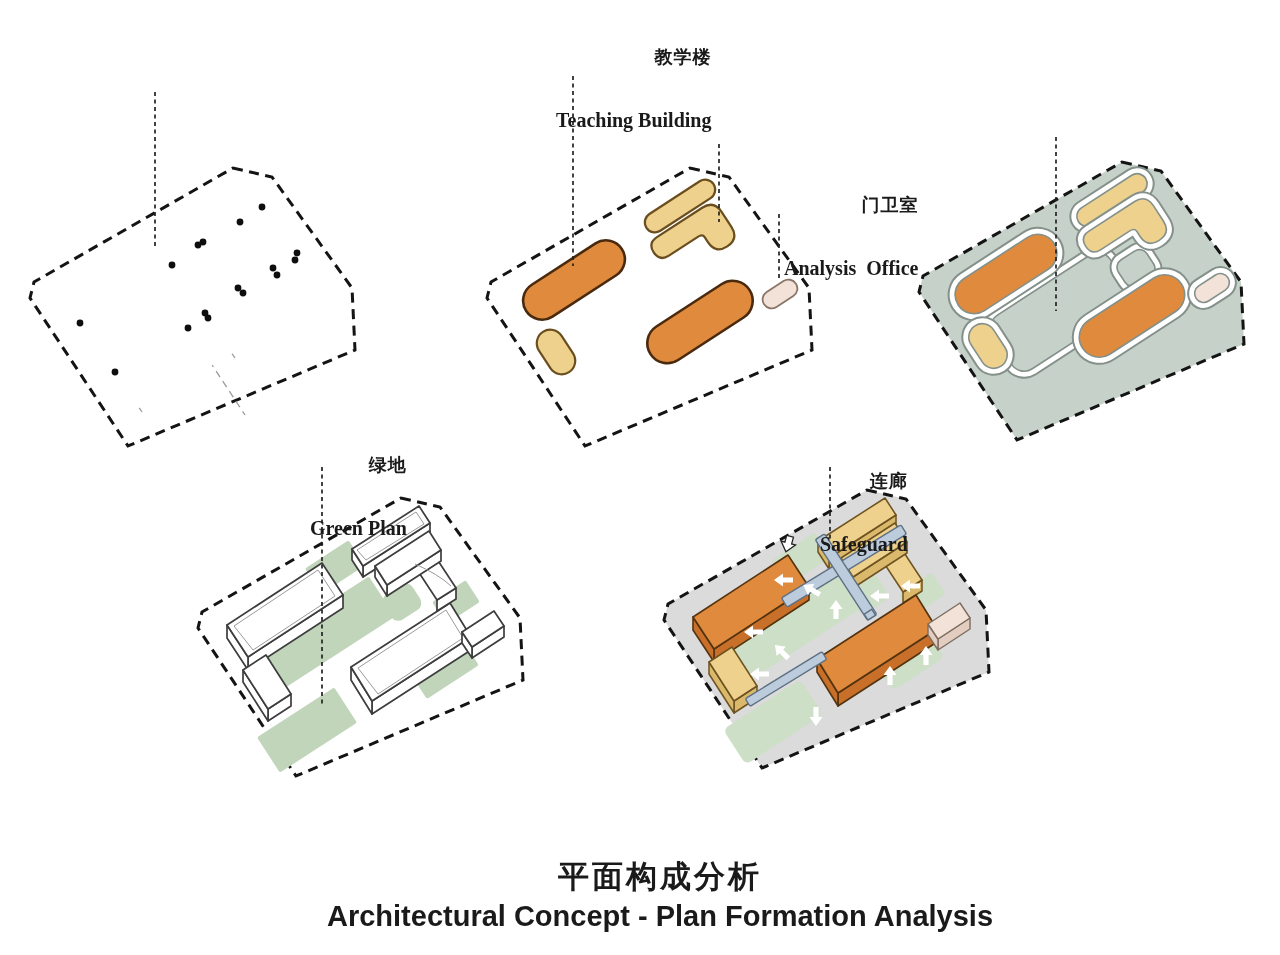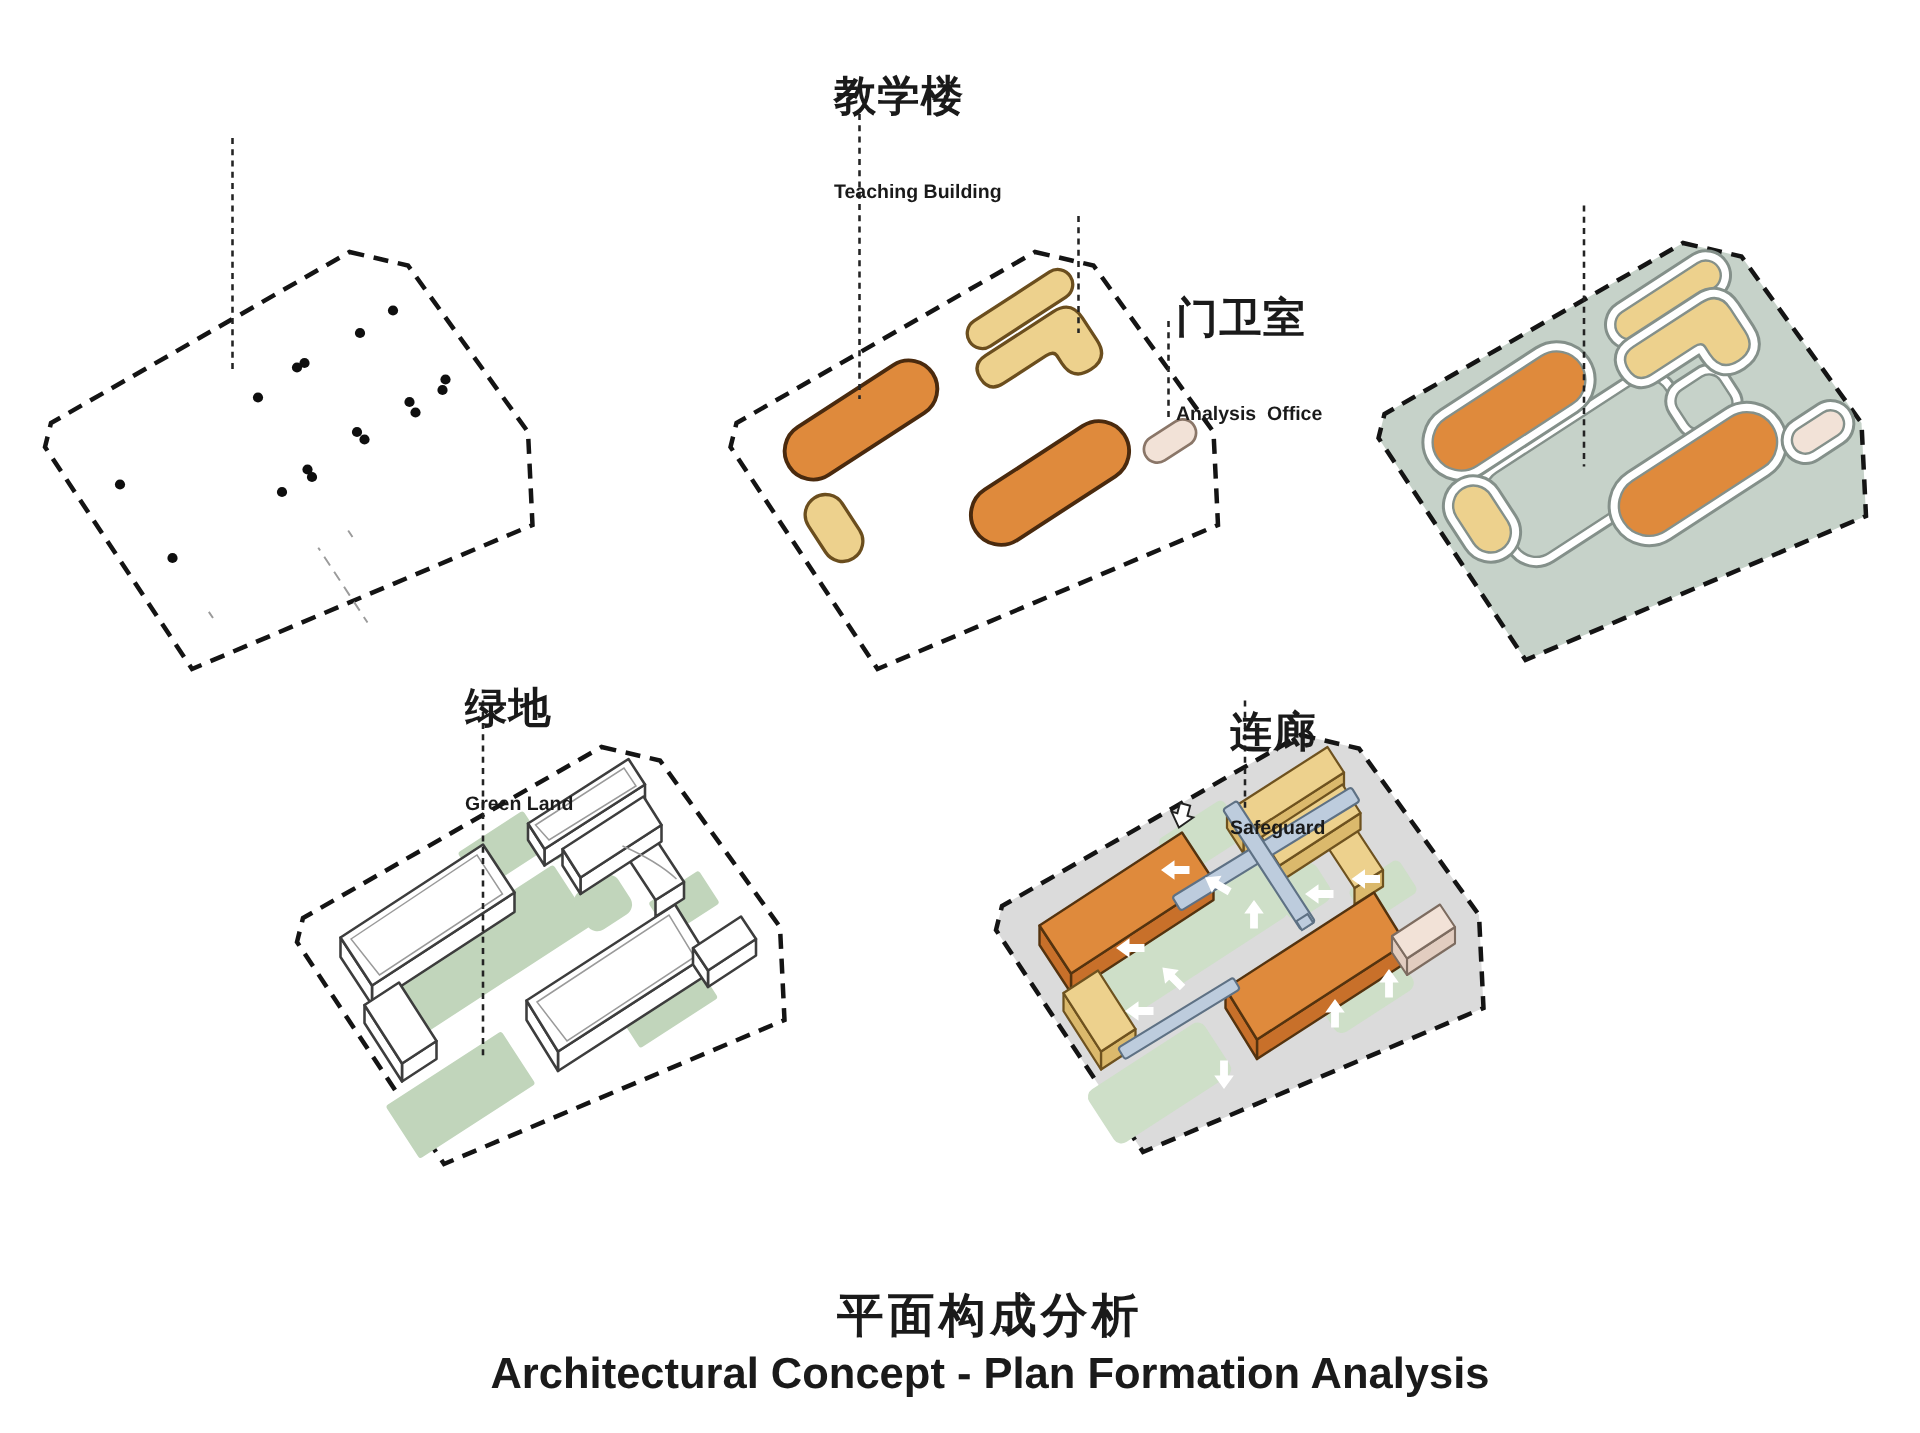--- a/index.html
+++ b/index.html
@@ -2,22 +2,22 @@
 <html style="--c-orange: #DF8A3C; --c-orange-dark: #C8702A; --c-yellow: #EDD18D; --c-yellow-dark: #DBB96C; --c-pink: #F2E2D7; --c-pink-dark: #E2CDC0; --c-sage: #C6D2C9; --c-green: #C1D5BB; --c-green-light: #CEDFC8; --c-corridor: #BDCCDD; --c-site-gray: #DBDBDB;"><head>
 <meta charset="utf-8">
 <style>
   html,body{margin:0;padding:0;background:#ffffff;}
   .canvas{position:relative;width:1280px;height:955px;background:#fff;overflow:hidden;
           font-family:"Liberation Sans", sans-serif;color:#1a1a1a;}
   .canvas svg{position:absolute;left:0;top:0;}
 
   
   .dlabel{position:absolute;line-height:1.22;font-weight:bold;white-space:pre;}
-  .dlabel .zh{font-size:28px;letter-spacing:1px;}
-  .dlabel .en{font-size:13px;}
+  .dlabel .zh{font-size:18px;letter-spacing:1px;text-align:right;}
+  .dlabel .en{font-size:20px;font-family:Liberation Serif, serif;}
 
   
   .title-block{position:absolute;left:0;right:0;top:856px;text-align:center;
                transform:translateX(20px);font-weight:bold;}
   .title-block .t-zh{font-size:31px;letter-spacing:3px;}
   .title-block .t-en{font-size:29px;margin-top:2px;letter-spacing:0;}
 
   
   .site{stroke:#141414;stroke-width:3;stroke-dasharray:10 6.5;fill:#fff;}
   .site.sage{fill:var(--c-sage);}
@@ -330,21 +330,21 @@
 <div class="dlabel" style="left:556px;top:8px">
   <div class="zh">教学楼</div>
   <div class="en">Teaching Building</div>
 </div>
 <div class="dlabel" style="left:784px;top:156px">
   <div class="zh">门卫室</div>
   <div class="en">Analysis  Office</div>
 </div>
 <div class="dlabel" style="left:310px;top:416px">
   <div class="zh">绿地</div>
-  <div class="en">Green Land</div>
+  <div class="en">Green Plan</div>
 </div>
 <div class="dlabel" style="left:820px;top:432px">
   <div class="zh">连廊</div>
   <div class="en">Safeguard</div>
 </div>
 
 <div class="title-block">
   <div class="t-zh">平面构成分析</div>
   <div class="t-en">Architectural Concept - Plan Formation Analysis</div>
 </div>

